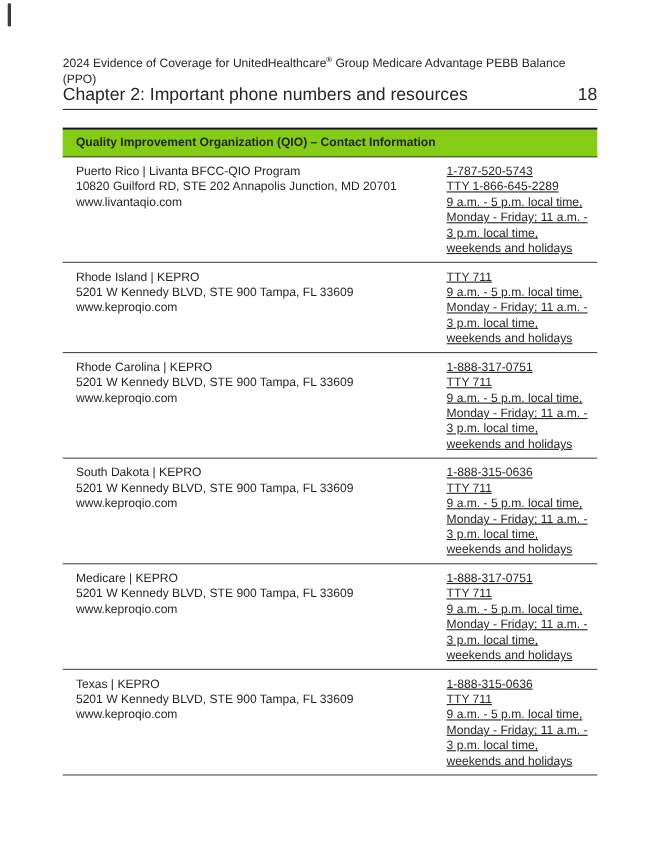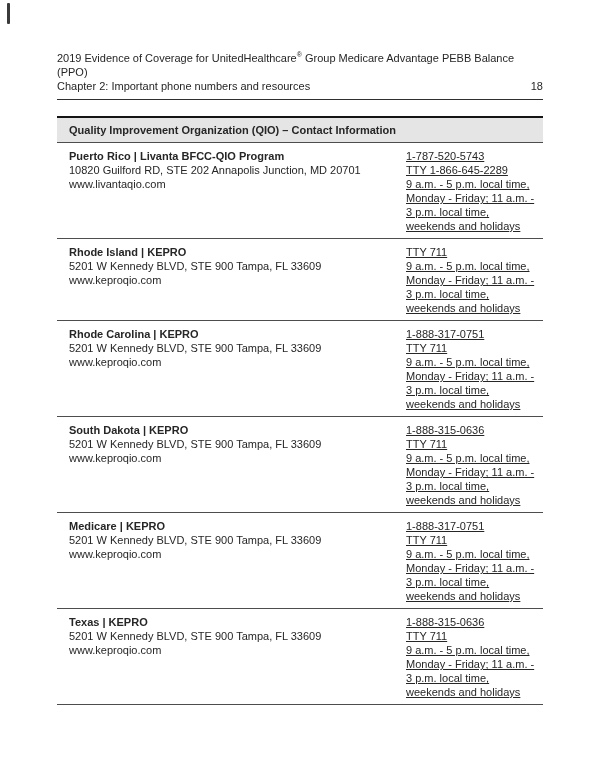--- a/index.html
+++ b/index.html
@@ -14,57 +14,57 @@
   .scan-mark {
     position: absolute; left: 7px; top: 3px;
     width: 3px; height: 21px;
     background: #3a3a3a; border-radius: 1px;
   }
   .content {
     position: absolute; left: 57px; top: 52px; width: 486px;
   }
   .doc-title-line { font-size: 11px; line-height: 13.8px; white-space: nowrap; }
   .reg-mark { font-size: 7px; vertical-align: super; line-height: 0; }
-  .chapter-row { display: flex; justify-content: space-between; align-items: baseline; font-size: 11px; line-height: 13.8px; }
+  .chapter-row { display: flex; justify-content: space-between; align-items: baseline; font-size: 16px; line-height: 13.8px; }
   .header-rule { border: none; border-top: 1px solid #2f2f2f; margin: 6px 0 0 0; }
 
   .qio-table { margin-top: 16px; border-top: 2px solid #141414; }
   .qio-table-header {
-    background: #e5e5e5;
+    background: #84cc16;
     font-weight: bold;
     font-size: 11px;
     line-height: 14px;
     padding: 5px 8px 5px 12px;
     border-bottom: 1px solid #4d4d4d;
   }
   .qio-row {
     display: flex;
     border-bottom: 1px solid #4d4d4d;
     padding: 6px 0 5px 0;
     font-size: 11px;
     line-height: 14px;
   }
   .cell-left {
     box-sizing: border-box;
     width: 349px;
     padding-left: 12px;
     padding-right: 18px;
   }
   .cell-right { width: 137px; text-decoration: underline; }
-  .org-name { font-weight: bold; }
+  .org-name { font-weight: normal; }
 </style>
 </head>
 <body>
 
 <div class="scan-mark"></div>
 
 <div class="content">
 
   <div>
-    <div class="doc-title-line"><span>2019 Evidence of Coverage for UnitedHealthcare</span><span class="reg-mark">®</span><span> Group Medicare Advantage PEBB Balance</span></div>
+    <div class="doc-title-line"><span>2024 Evidence of Coverage for UnitedHealthcare</span><span class="reg-mark">®</span><span> Group Medicare Advantage PEBB Balance</span></div>
     <div class="doc-title-line">(PPO)</div>
     <div class="chapter-row">
       <span>Chapter 2: Important phone numbers and resources</span>
       <span>18</span>
     </div>
     <hr class="header-rule">
   </div>
 
   <div class="qio-table">
     <div class="qio-table-header">Quality Improvement Organization (QIO) – Contact Information</div>

